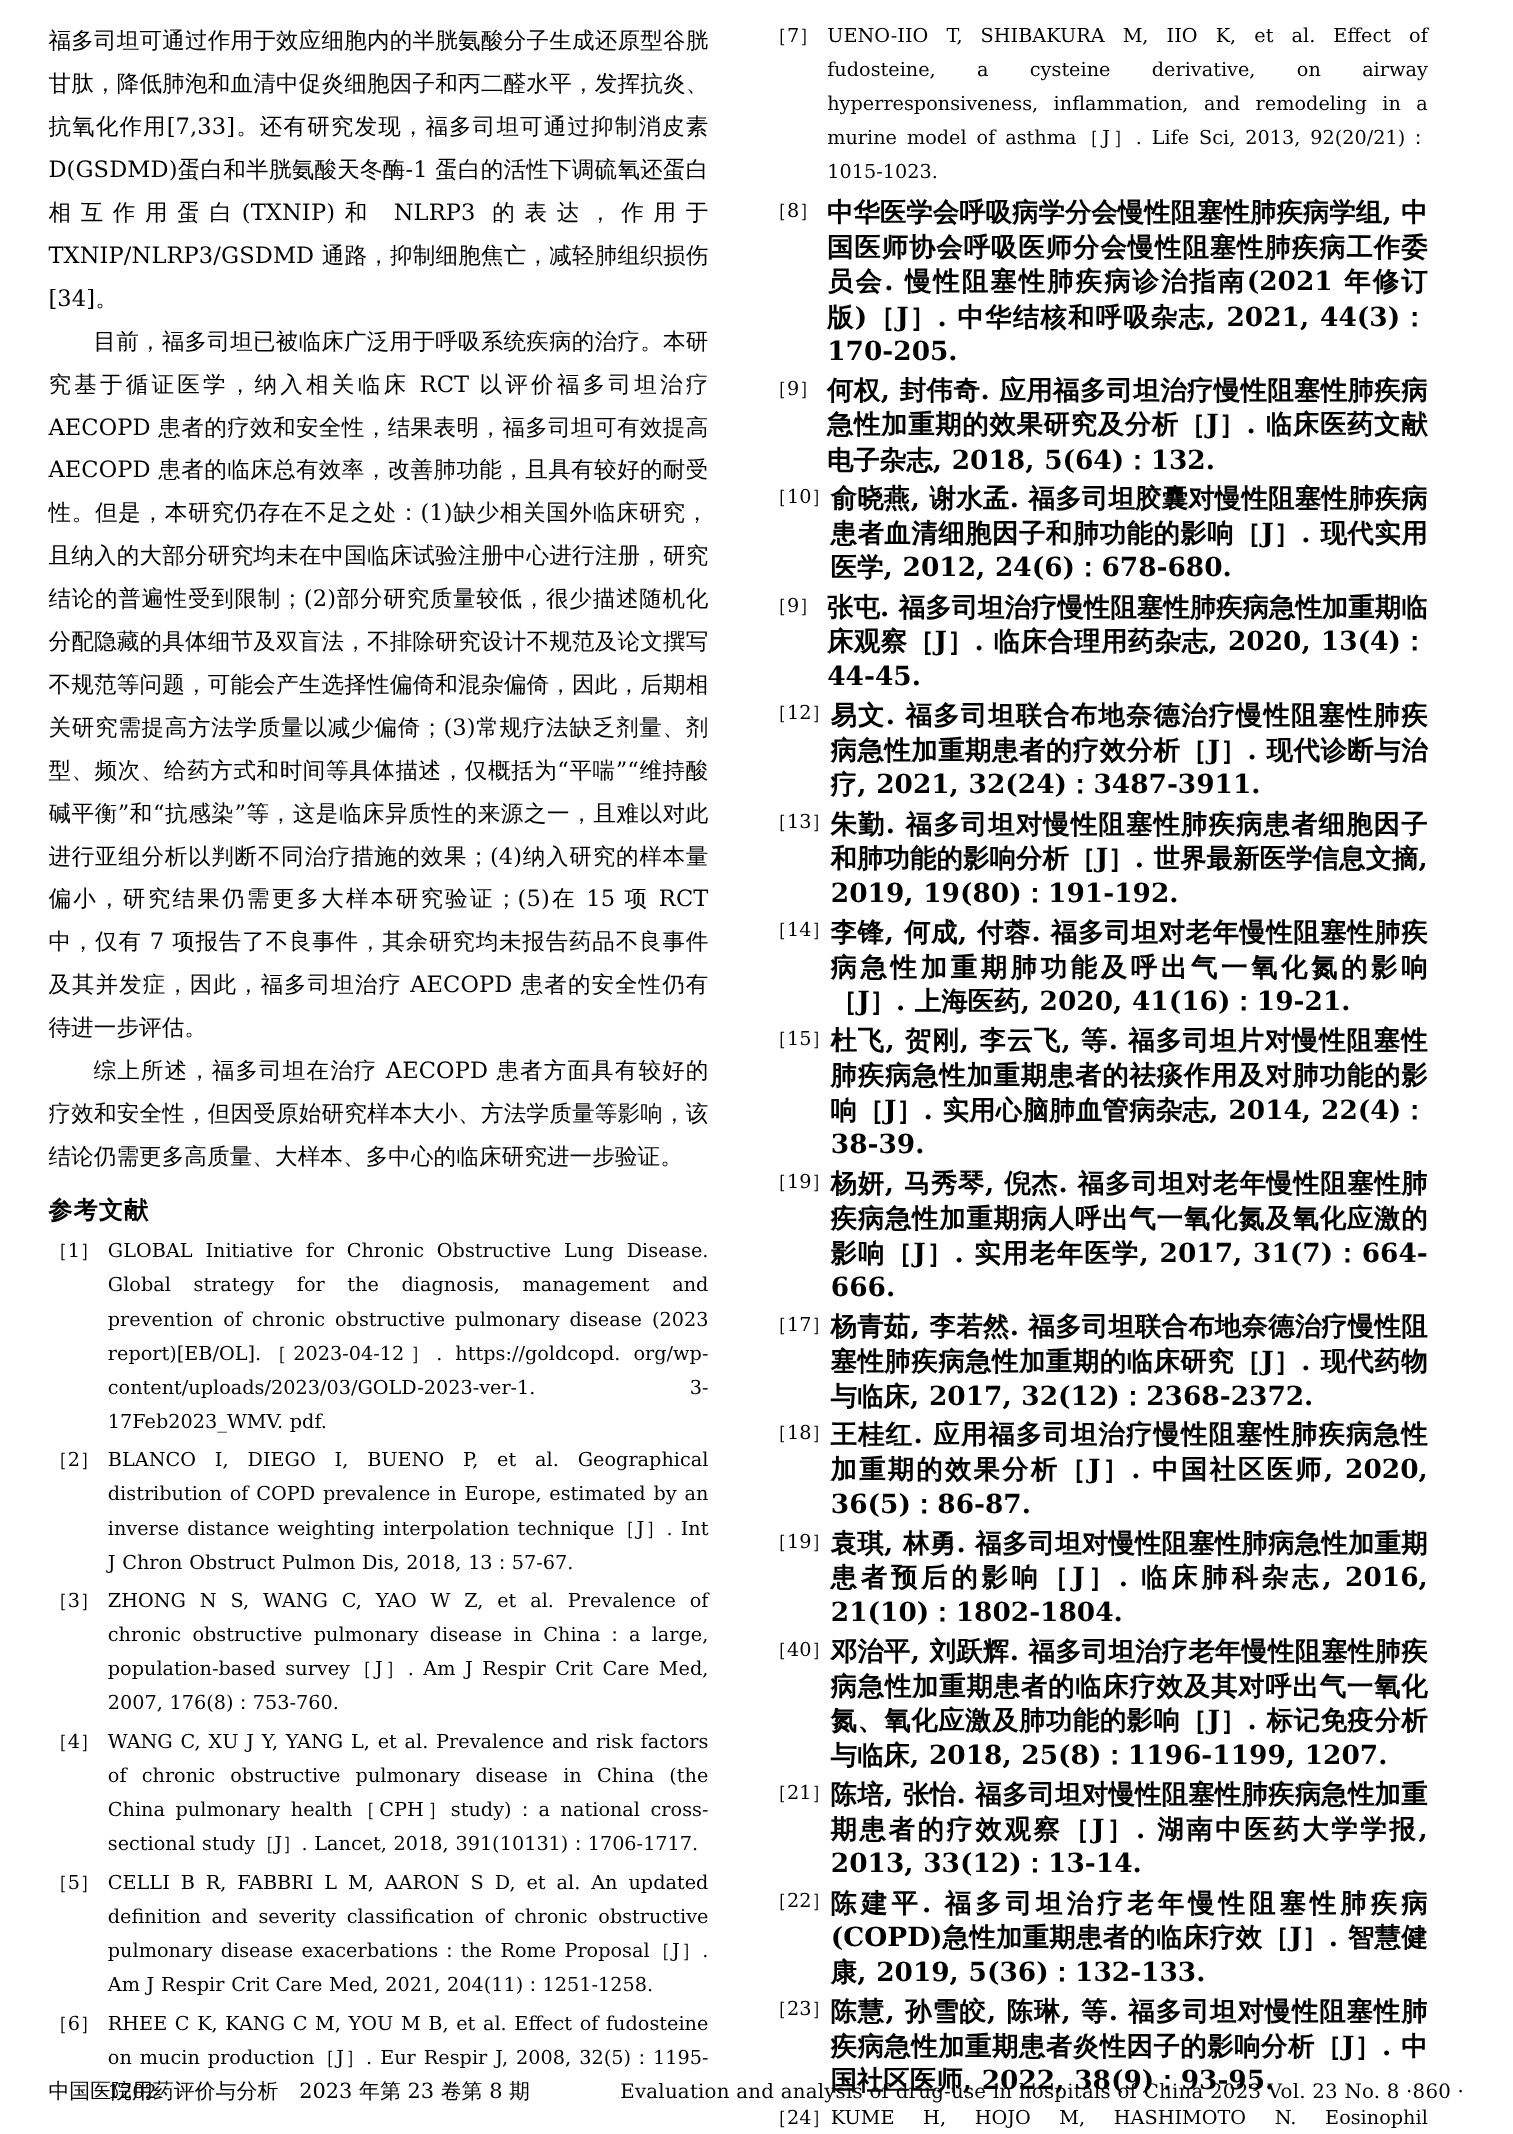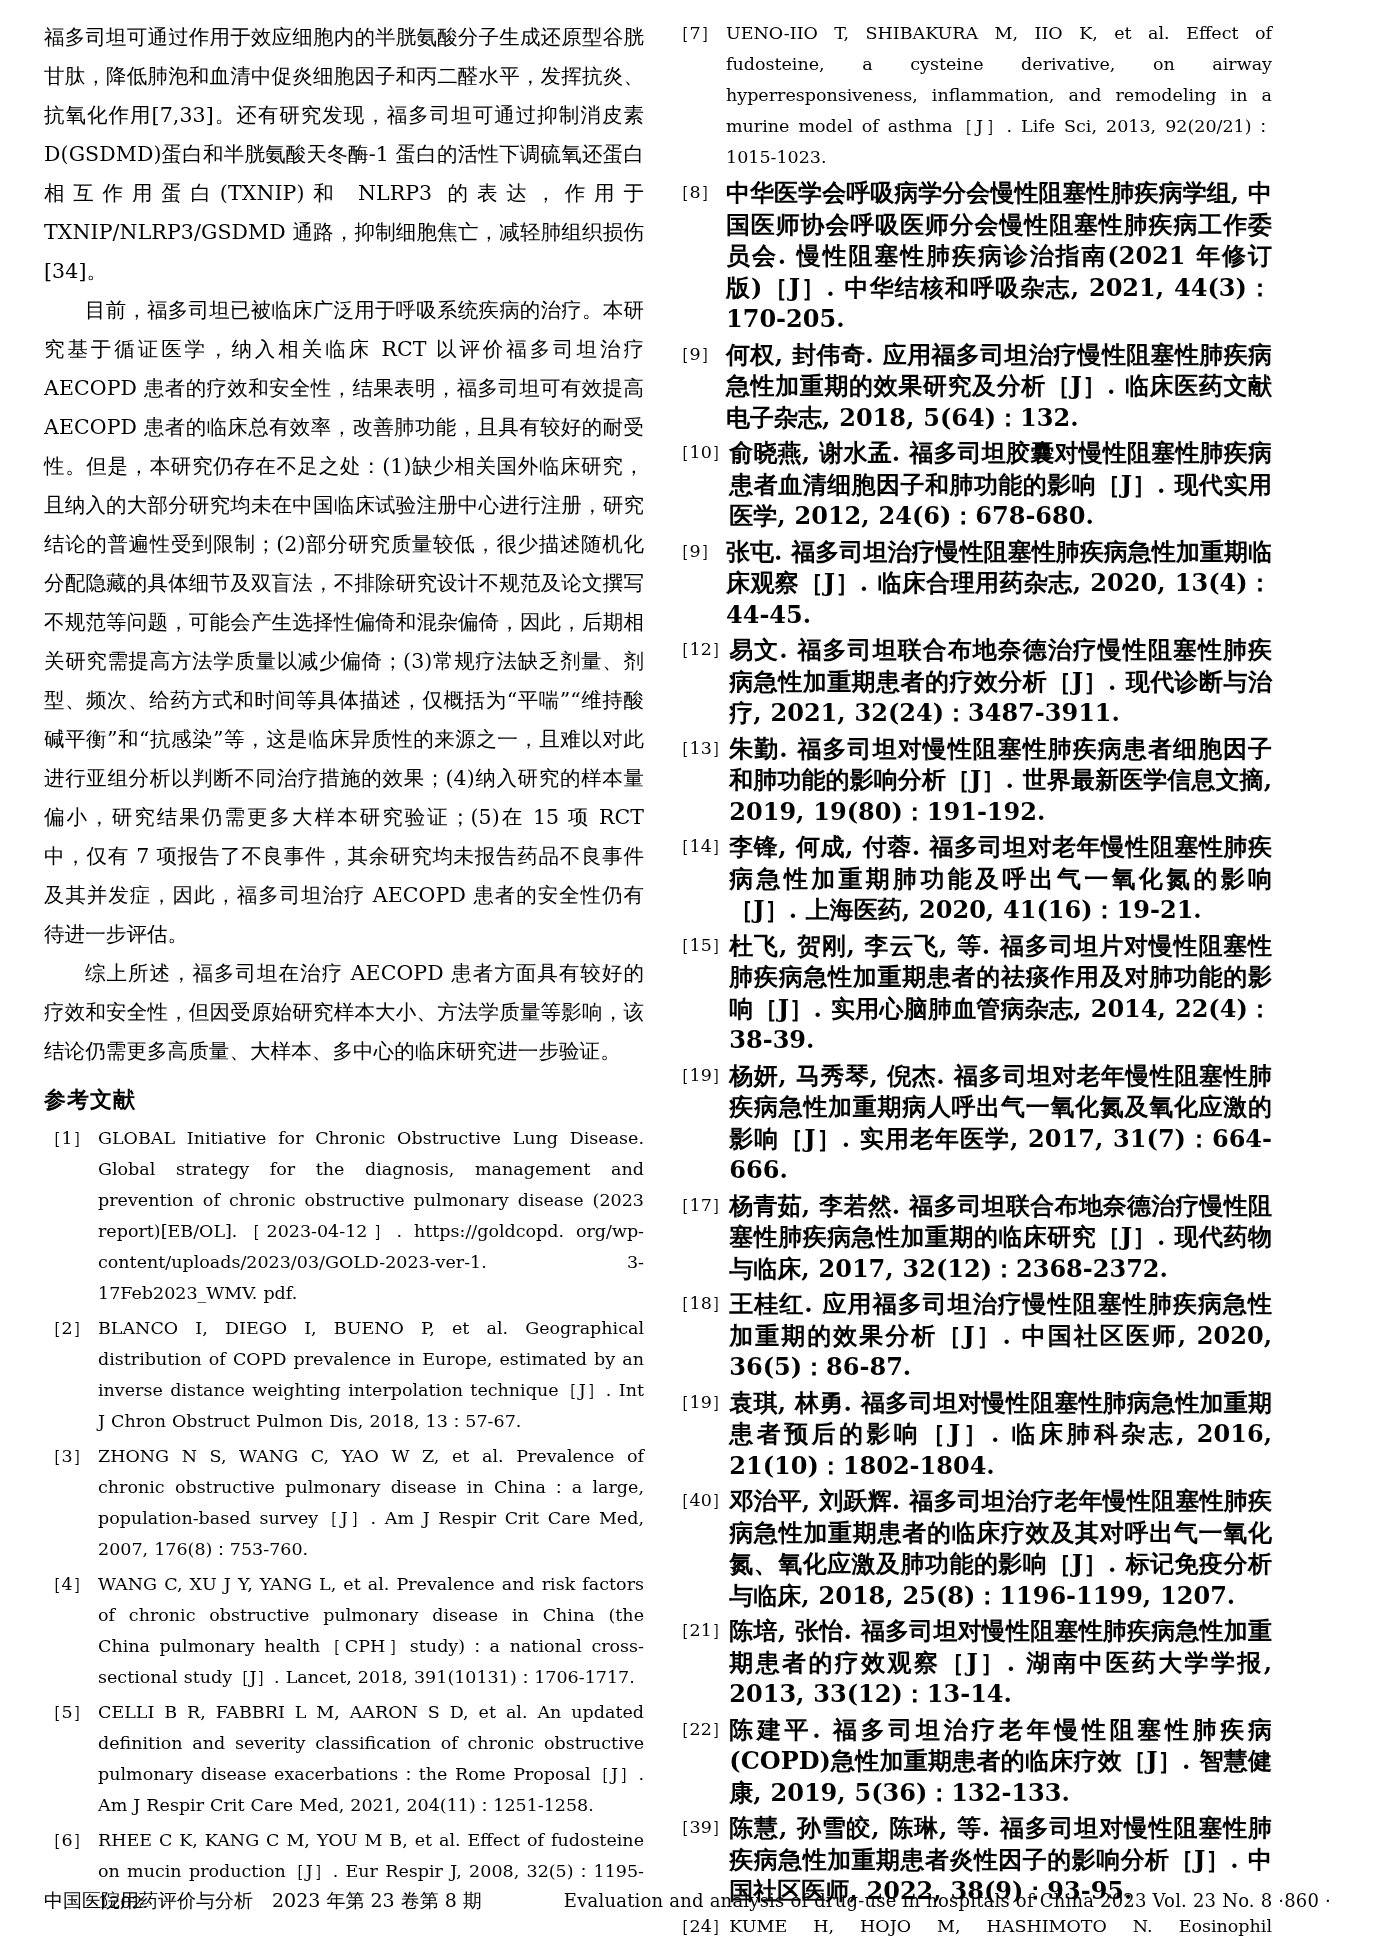--- a/index.html
+++ b/index.html
@@ -11,21 +11,21 @@
   }
   .page{
     position:relative;
     width:1375px;
     height:1940px;
     box-sizing:border-box;
     padding:18px 44px 0 44px;
   }
   .columns{
     display:flex;
-    gap:28px;
+    gap:54px;
     height:1800px;
   }
   .col{
     width:600px;
     flex:0 0 600px;
   }
   
   .bodytext{
     font-family:"DejaVu Serif", serif;
     font-size:20.5px;
@@ -207,21 +207,21 @@
         </div>
         <div class="ref">
           <div class="num">［21］</div>
           <div class="txt cn">陈培, 张怡. 福多司坦对慢性阻塞性肺疾病急性加重期患者的疗效观察［J］. 湖南中医药大学学报, 2013, 33(12)：13-14.</div>
         </div>
         <div class="ref">
           <div class="num">［22］</div>
           <div class="txt cn">陈建平. 福多司坦治疗老年慢性阻塞性肺疾病(COPD)急性加重期患者的临床疗效［J］. 智慧健康, 2019, 5(36)：132-133.</div>
         </div>
         <div class="ref">
-          <div class="num">［39］</div>
+          <div class="num">［23］</div>
           <div class="txt cn">陈慧, 孙雪皎, 陈琳, 等. 福多司坦对慢性阻塞性肺疾病急性加重期患者炎性因子的影响分析［J］. 中国社区医师, 2022, 38(9)：93-95.</div>
         </div>
         <div class="ref">
           <div class="num">［24］</div>
           <div class="txt">KUME H, HOJO M, HASHIMOTO N. Eosinophil inflammation and hyperresponsiveness in the airways as phenotypes of COPD, and usefulness of inhaled glucocorticosteroids［J］. Front Pharmacol, 2019, 10：765.</div>
         </div>
       </div>
 
     </div>
 

